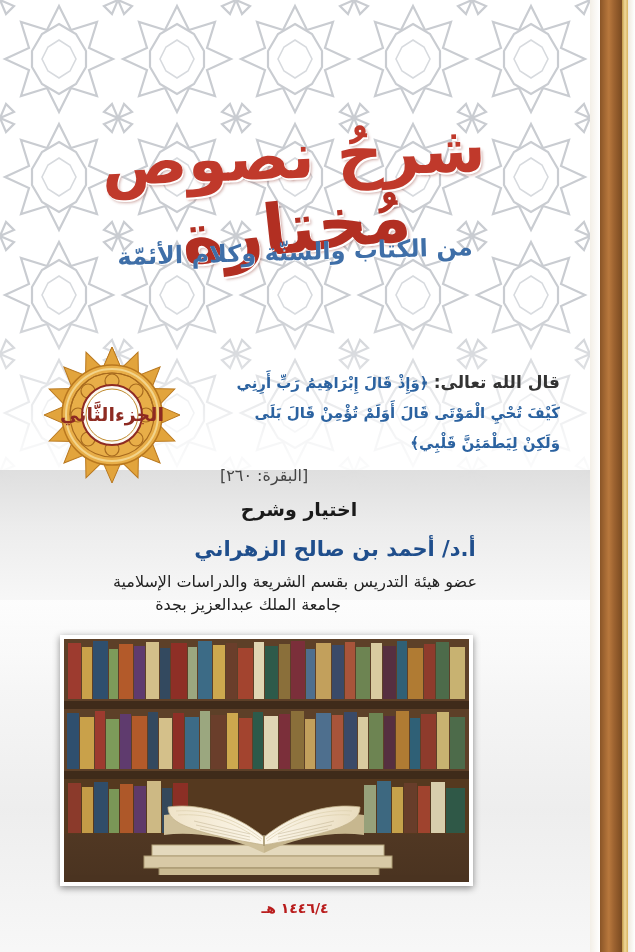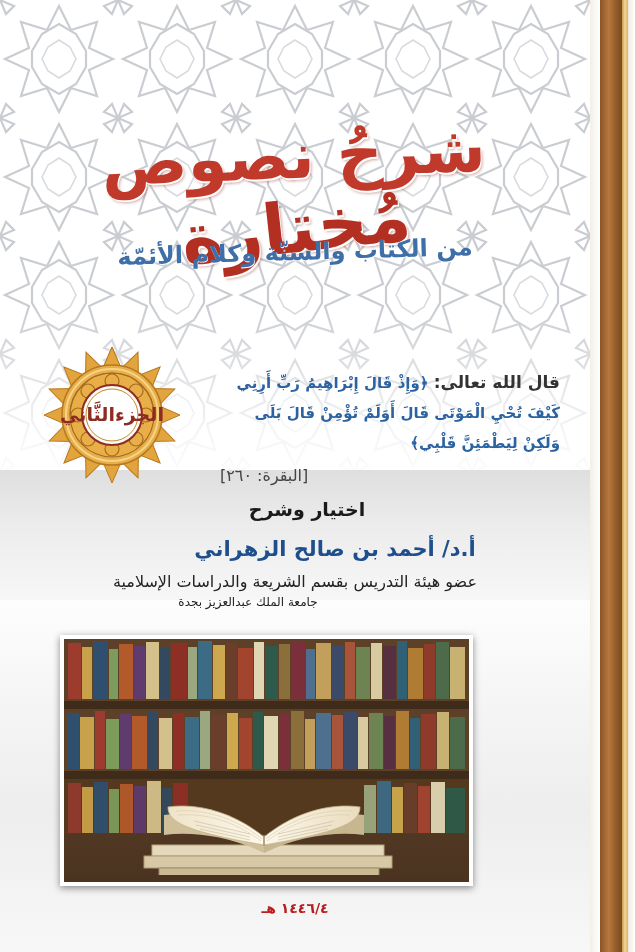--- a/index.html
+++ b/index.html
@@ -163,21 +163,21 @@
     margin-top: 8px;
     font-size: 16px;
     color: #444444;
     text-align: left;
     direction: rtl;
   }
 
   
   .byline {
     position: absolute;
-    top: 498px; left: 12px;
+    top: 498px; left: 4px;
     width: 590px;
     text-align: center;
     font-size: 19px;
     font-weight: bold;
     color: #1a1a1a;
     direction: rtl;
   }
   .author-name {
     position: absolute;
     top: 537px; left: 0;
@@ -196,21 +196,21 @@
     text-align: center;
     font-size: 16px;
     color: #222222;
     direction: rtl;
   }
   .affil2 {
     position: absolute;
     top: 595px; left: 0;
     width: 496px;
     text-align: center;
-    font-size: 12px;
+    font-size: 16px;
     color: #222222;
     direction: rtl;
   }
 
   
   .photo {
     position: absolute;
     top: 635px;
     left: 60px;
     width: 405px;

